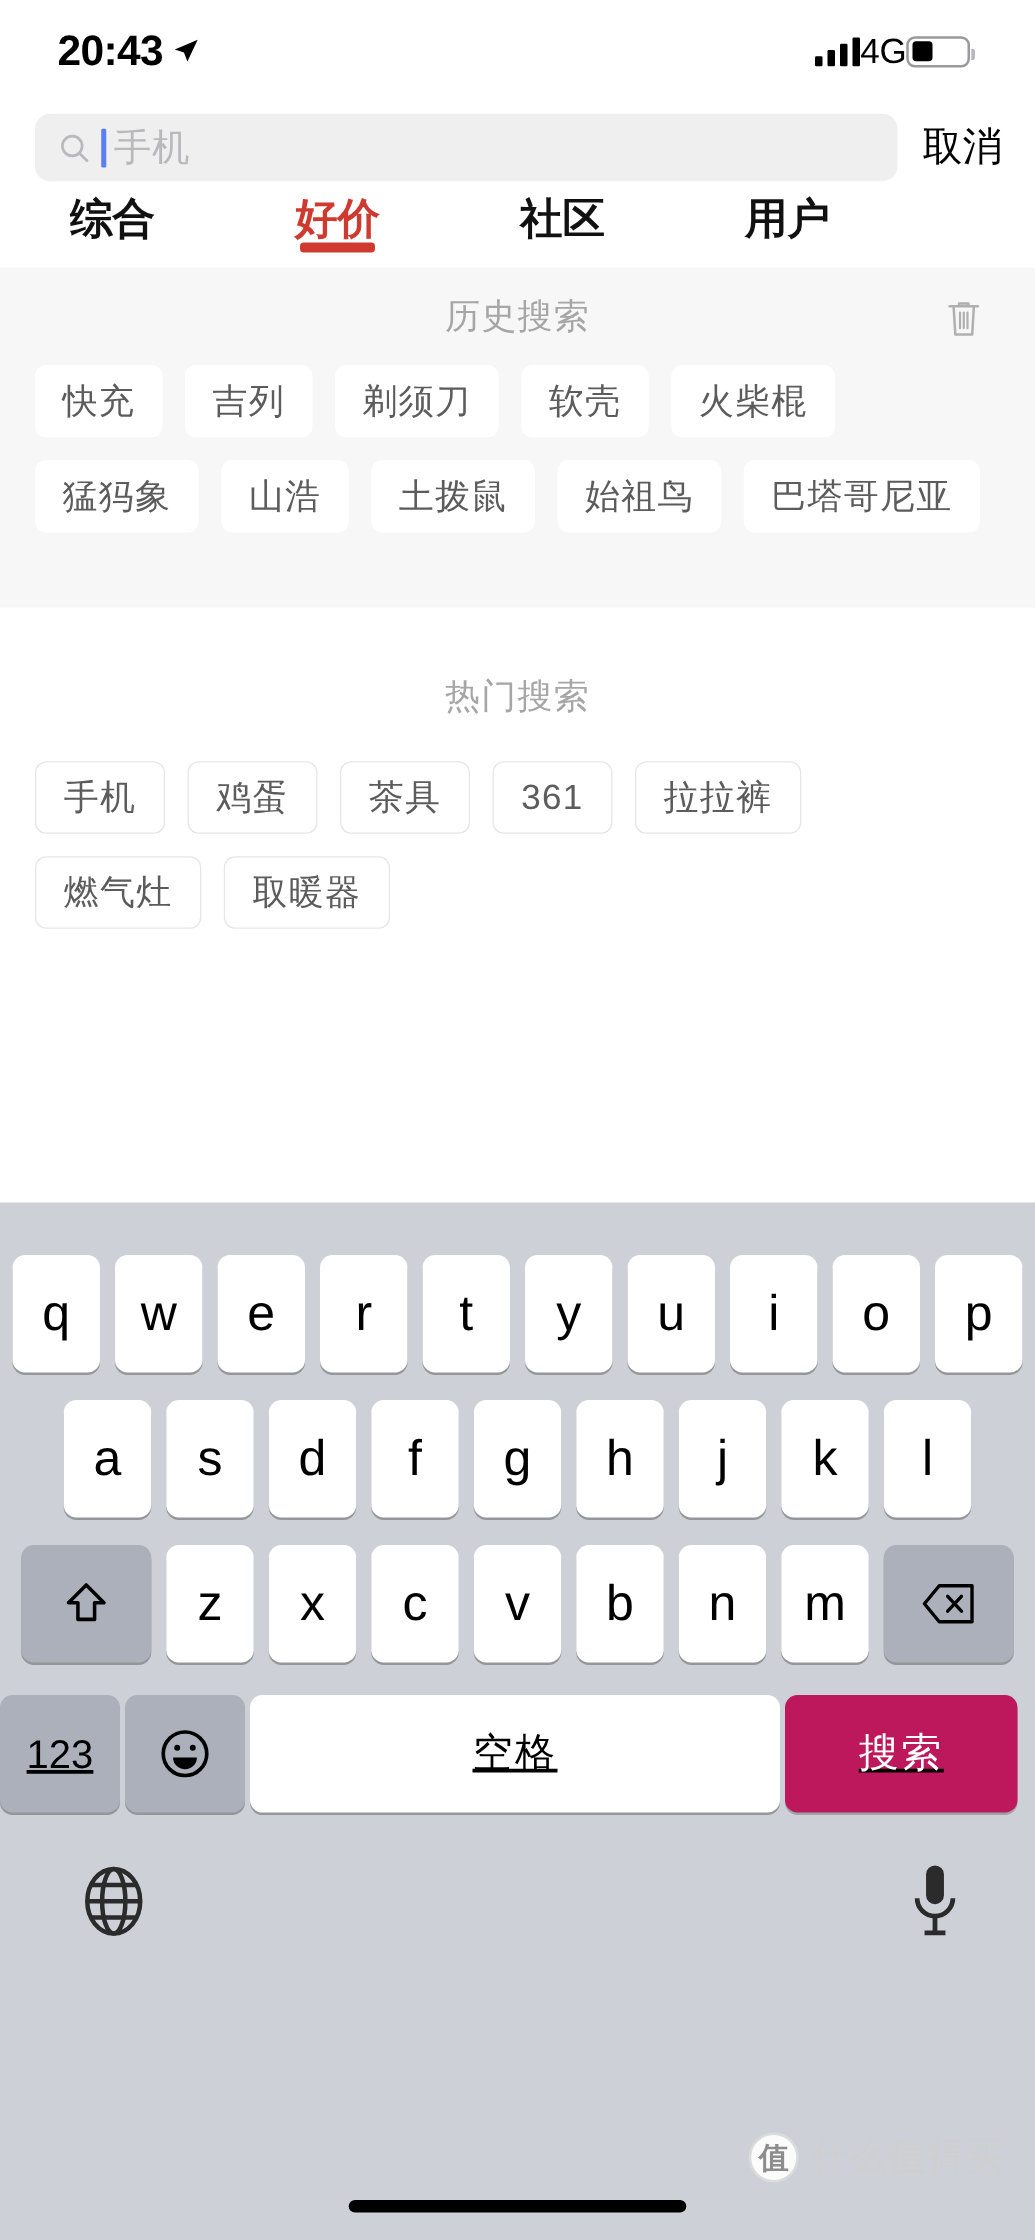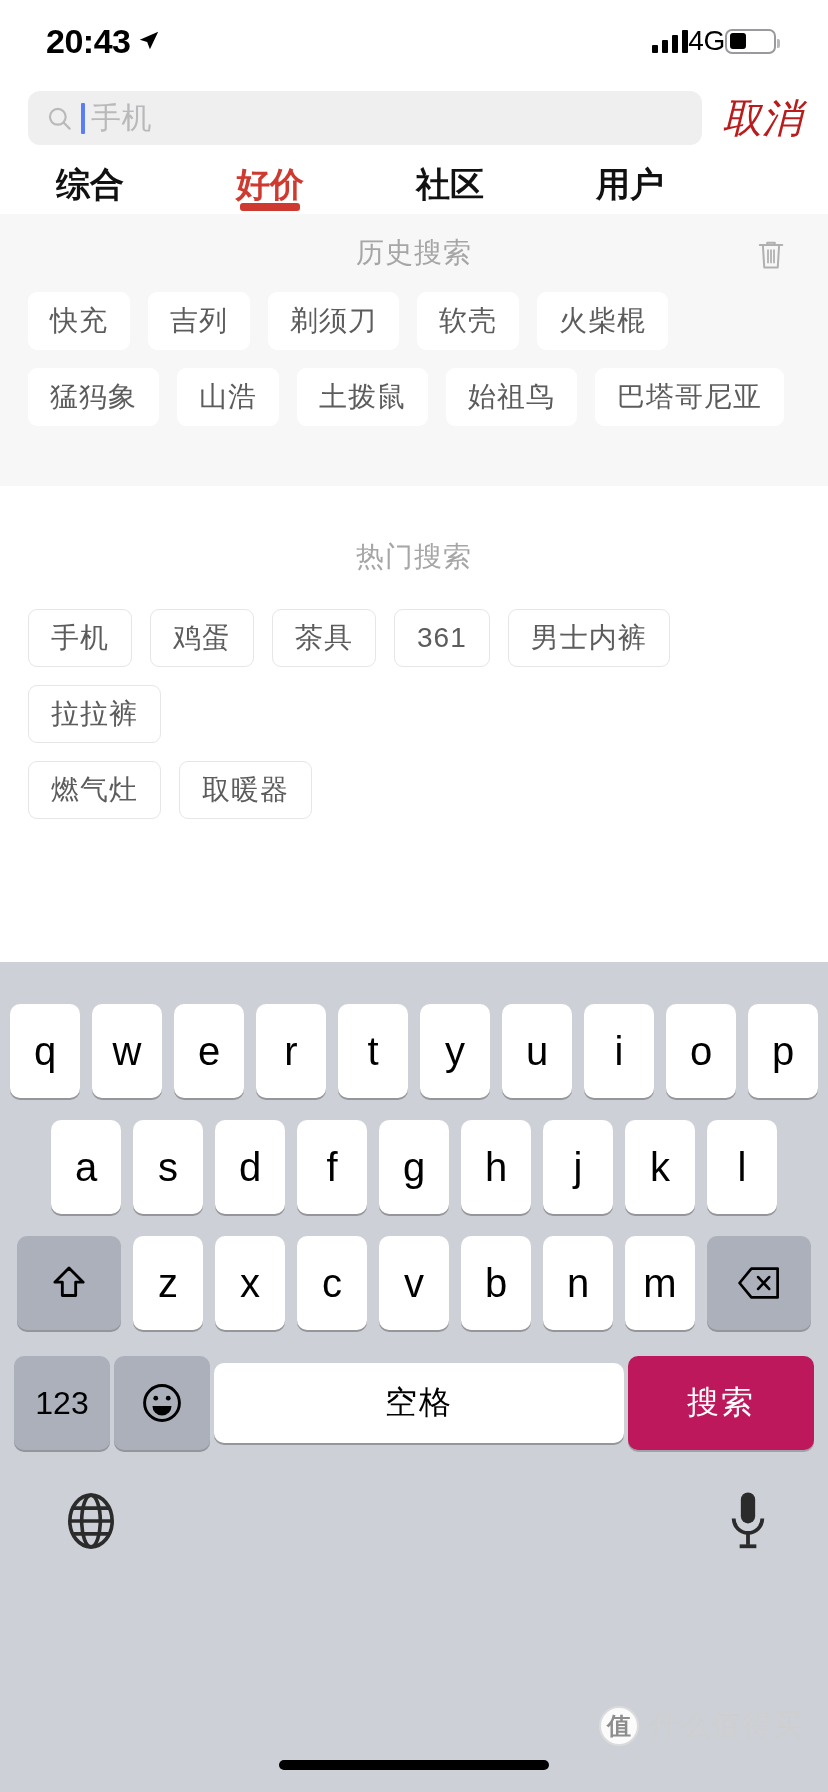--- a/index.html
+++ b/index.html
@@ -39,26 +39,26 @@
     position:absolute; top:82px; left:0; width:828px; height:72px;
     display:flex; align-items:center; padding:0 22px 0 28px; gap:16px;
   }
   .search-field {
     flex:1; height:54px; background:#efeff0; border-radius:12px;
     display:flex; align-items:center; padding:0 18px; gap:6px; position:relative;
   }
   .mag { width:27px; height:27px; flex:none; }
   .caret { width:4px; height:31px; background:#5b7ef5; border-radius:1px; margin-left:2px; }
   .ph { font-size:30px; color:#b9b9bb; letter-spacing:0.5px; }
-  .cancel-btn { font-size:40px; color:#b91c1c; padding:0 4px; white-space:nowrap;font-style:italic; }
+  .cancel-btn { font-size:32px; color:#000000; padding:0 4px; white-space:nowrap; }
 
   
   .tabs {
     position:absolute; top:154px; left:0; width:720px; height:60px;
-    display:flex; align-items:center; background:#fff;
+    display:flex; align-items:flex-start; background:#fff;
   }
   .tab { flex:1; display:flex; flex-direction:column; align-items:center; position:relative; }
   .tab-label { font-size:34px; font-weight:700; color:#111; line-height:42px; }
   .tab.active .tab-label { color:#cf3a30; }
   .tab .ul { position:absolute; bottom:-6px; width:60px; height:8px; background:transparent; border-radius:3px; }
   .tab.active .ul { background:#cf3a30; }
 
   
   .history {
     position:absolute; top:214px; left:0; width:828px; height:272px;
@@ -88,34 +88,34 @@
 
   
   .keyboard {
     position:absolute; left:0; bottom:0; width:828px; height:830px;
     background:#cdd0d6;
   }
   .krow { display:flex; justify-content:center; align-items:center; }
   .krow.r1 { padding-top:42px; gap:12px; }
   .krow.r2 { padding-top:22px; gap:12px; }
   .krow.r3 { padding-top:22px; gap:12px; padding-left:10px; padding-right:10px; }
-  .krow.r4 { padding-top:26px; gap:4px; padding-left:14px; padding-right:14px; }
+  .krow.r4 { padding-top:26px; gap:4px; padding-right:14px;text-decoration:underline; }
   .key {
     background:#fff; border-radius:10px; box-shadow:0 2px 0 rgba(0,0,0,0.28);
     display:flex; align-items:center; justify-content:center;
     font-size:40px; color:#000; font-weight:400;
   }
   .key.letter { width:70px; height:94px; }
   .key.r2sp { width:70px; height:94px; }
   .key.mod {
     background:#abb0ba; width:104px; height:94px; box-shadow:0 2px 0 rgba(0,0,0,0.28);
   }
   .key.num { background:#abb0ba; width:96px; height:94px; font-size:32px; }
   .key.emoji { background:#abb0ba; width:96px; height:94px; }
-  .key.space { flex:1; height:80px; font-size:32px; color:#000; letter-spacing:2px; }
+  .key.space { flex:1; height:94px; font-size:32px; color:#000; letter-spacing:2px; }
   .key.go { background:#be185d; width:186px; height:94px; font-size:32px; color:#fff;
             letter-spacing:2px; box-shadow:0 2px 0 rgba(0,0,0,0.22); }
   .shift-ic, .del-ic { width:44px; height:40px; }
 
   .kbot { display:flex; align-items:center; justify-content:space-between;
           padding:40px 60px 0 60px; }
   .globe-ic { width:62px; height:62px; }
   .mic-ic { width:40px; height:62px; }
 
   .home-ind {
@@ -219,21 +219,20 @@
 
   <div class="hot">
     <div class="sec-head">
       <span class="sec-title">热门搜索</span>
     </div>
     <div class="tagrow">
       <div class="tag-hot">手机</div>
       <div class="tag-hot">鸡蛋</div>
       <div class="tag-hot">茶具</div>
       <div class="tag-hot">361</div>
-      <div class="tag-hot">男士内裤</div>
       <div class="tag-hot">拉拉裤</div>
     </div>
     <div class="tagrow">
       <div class="tag-hot">燃气灶</div>
       <div class="tag-hot">取暖器</div>
     </div>
   </div>
 
   <div class="keyboard">
 

